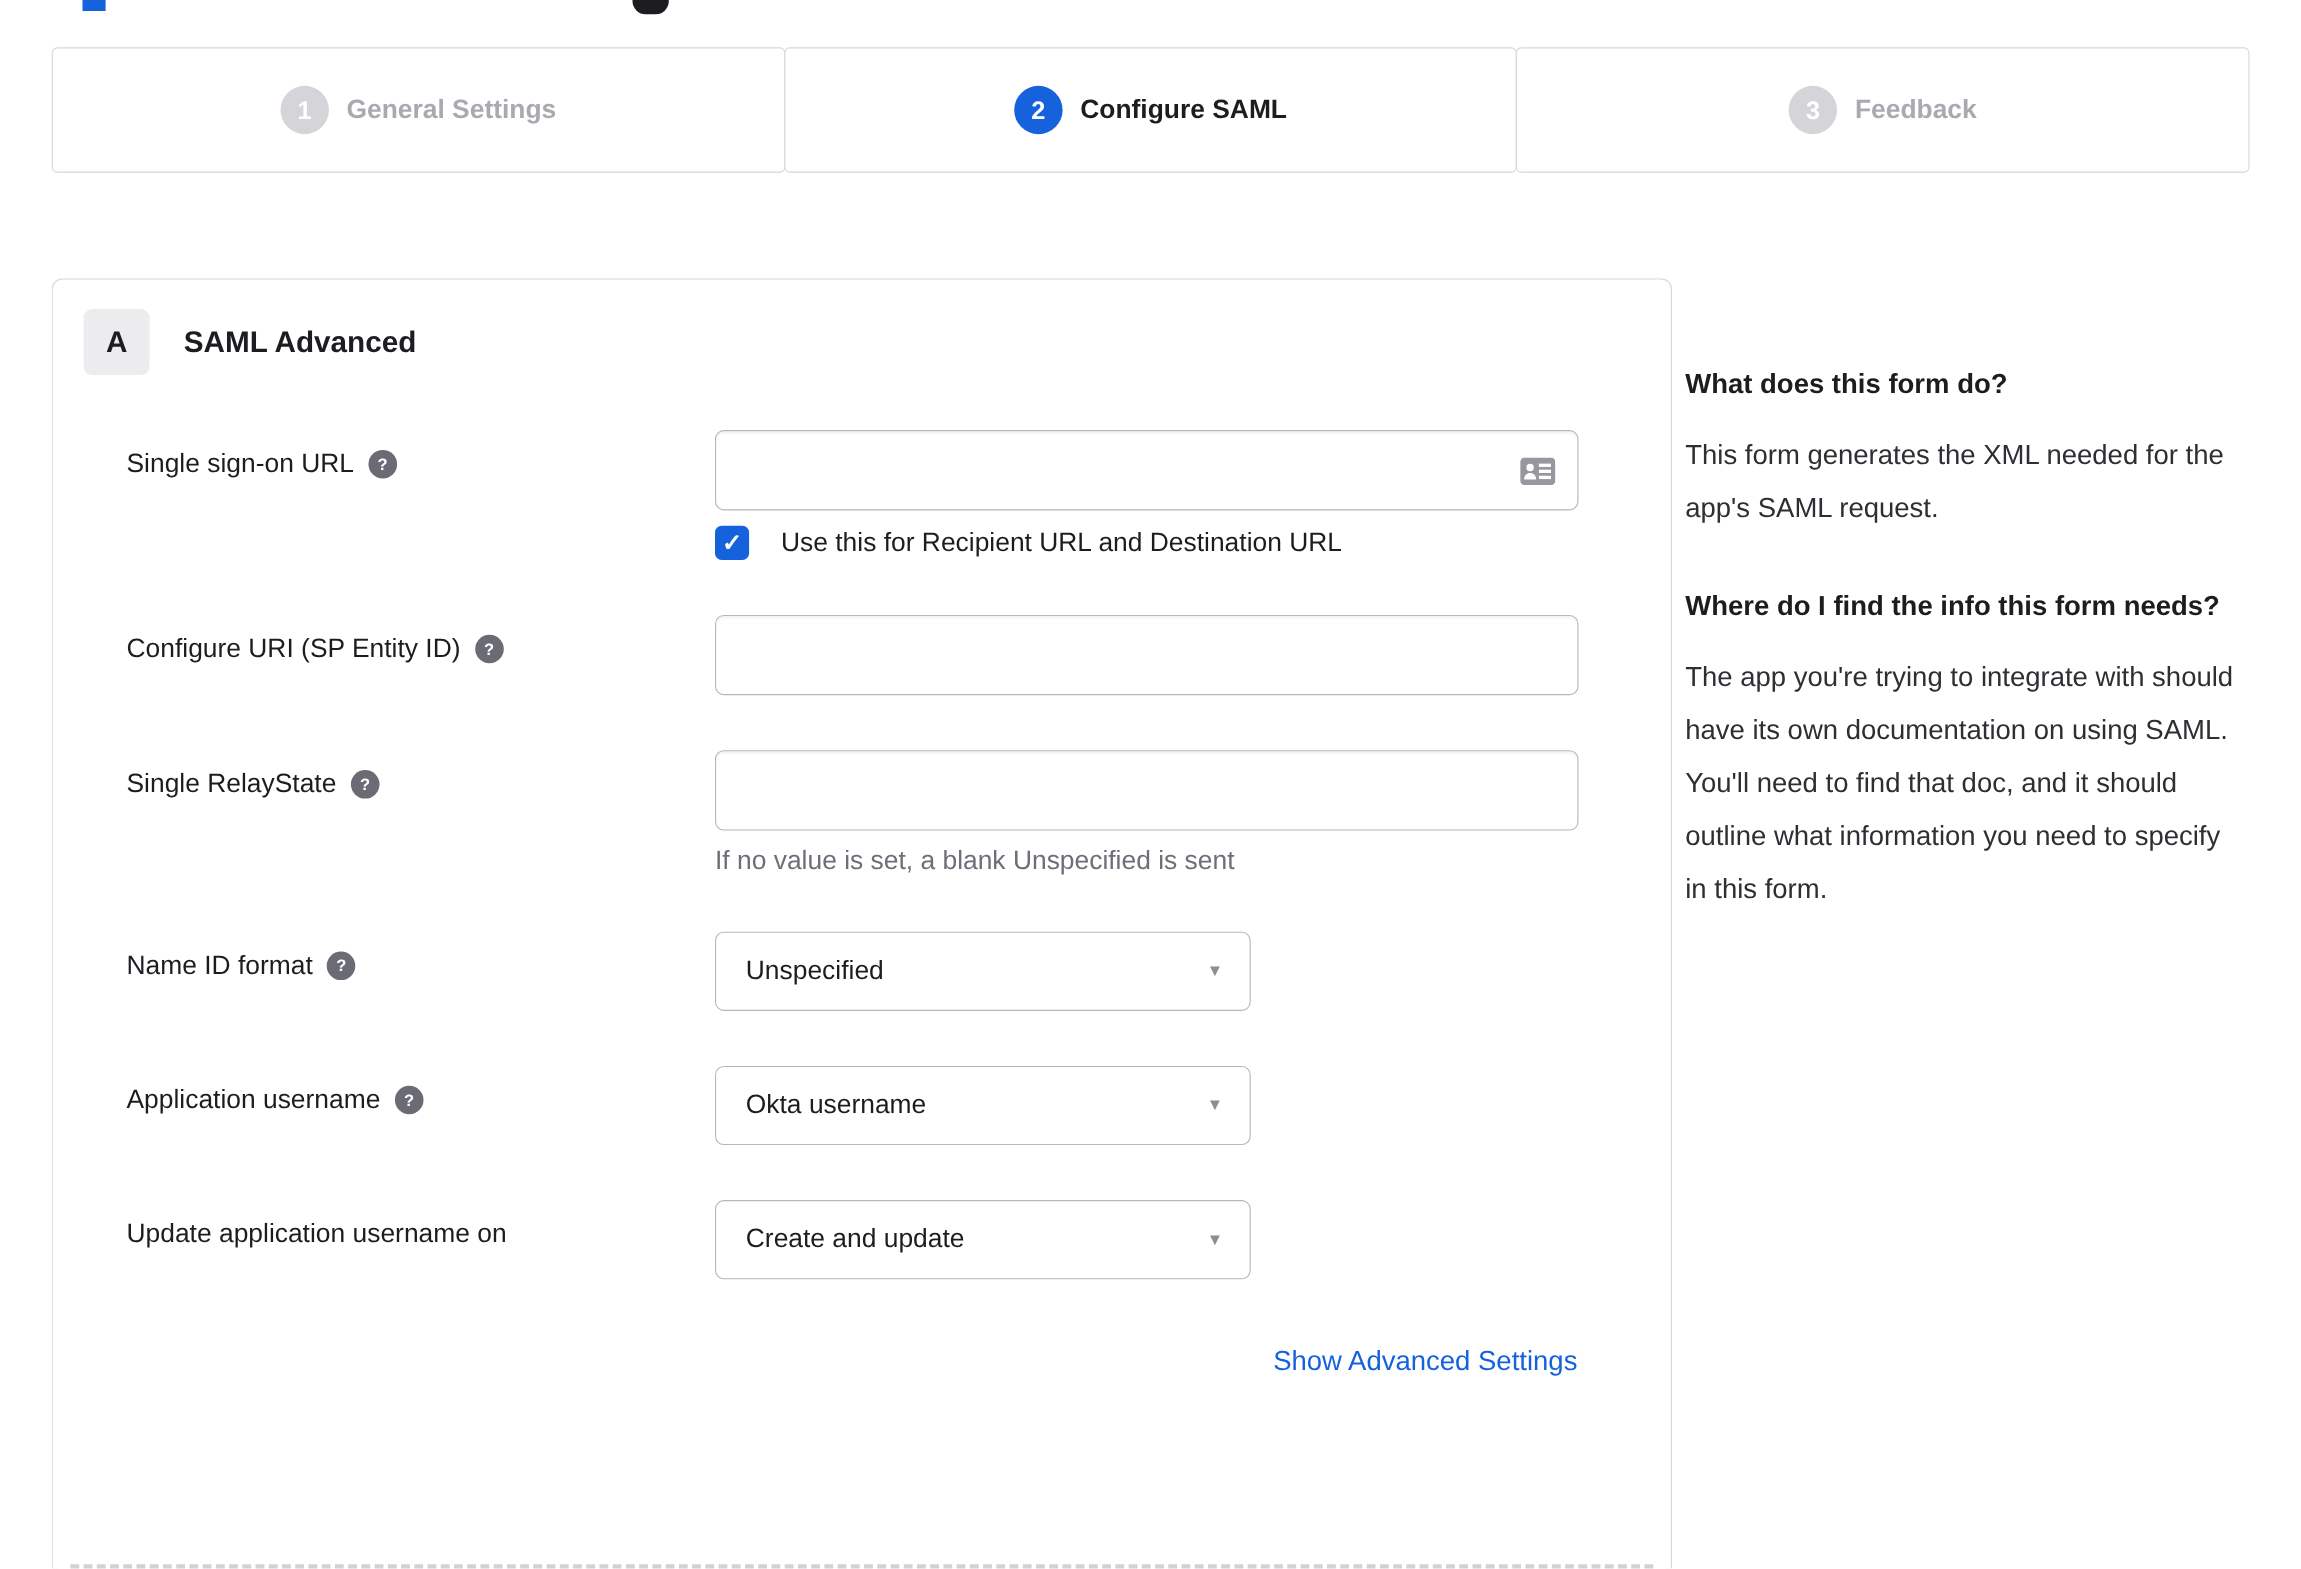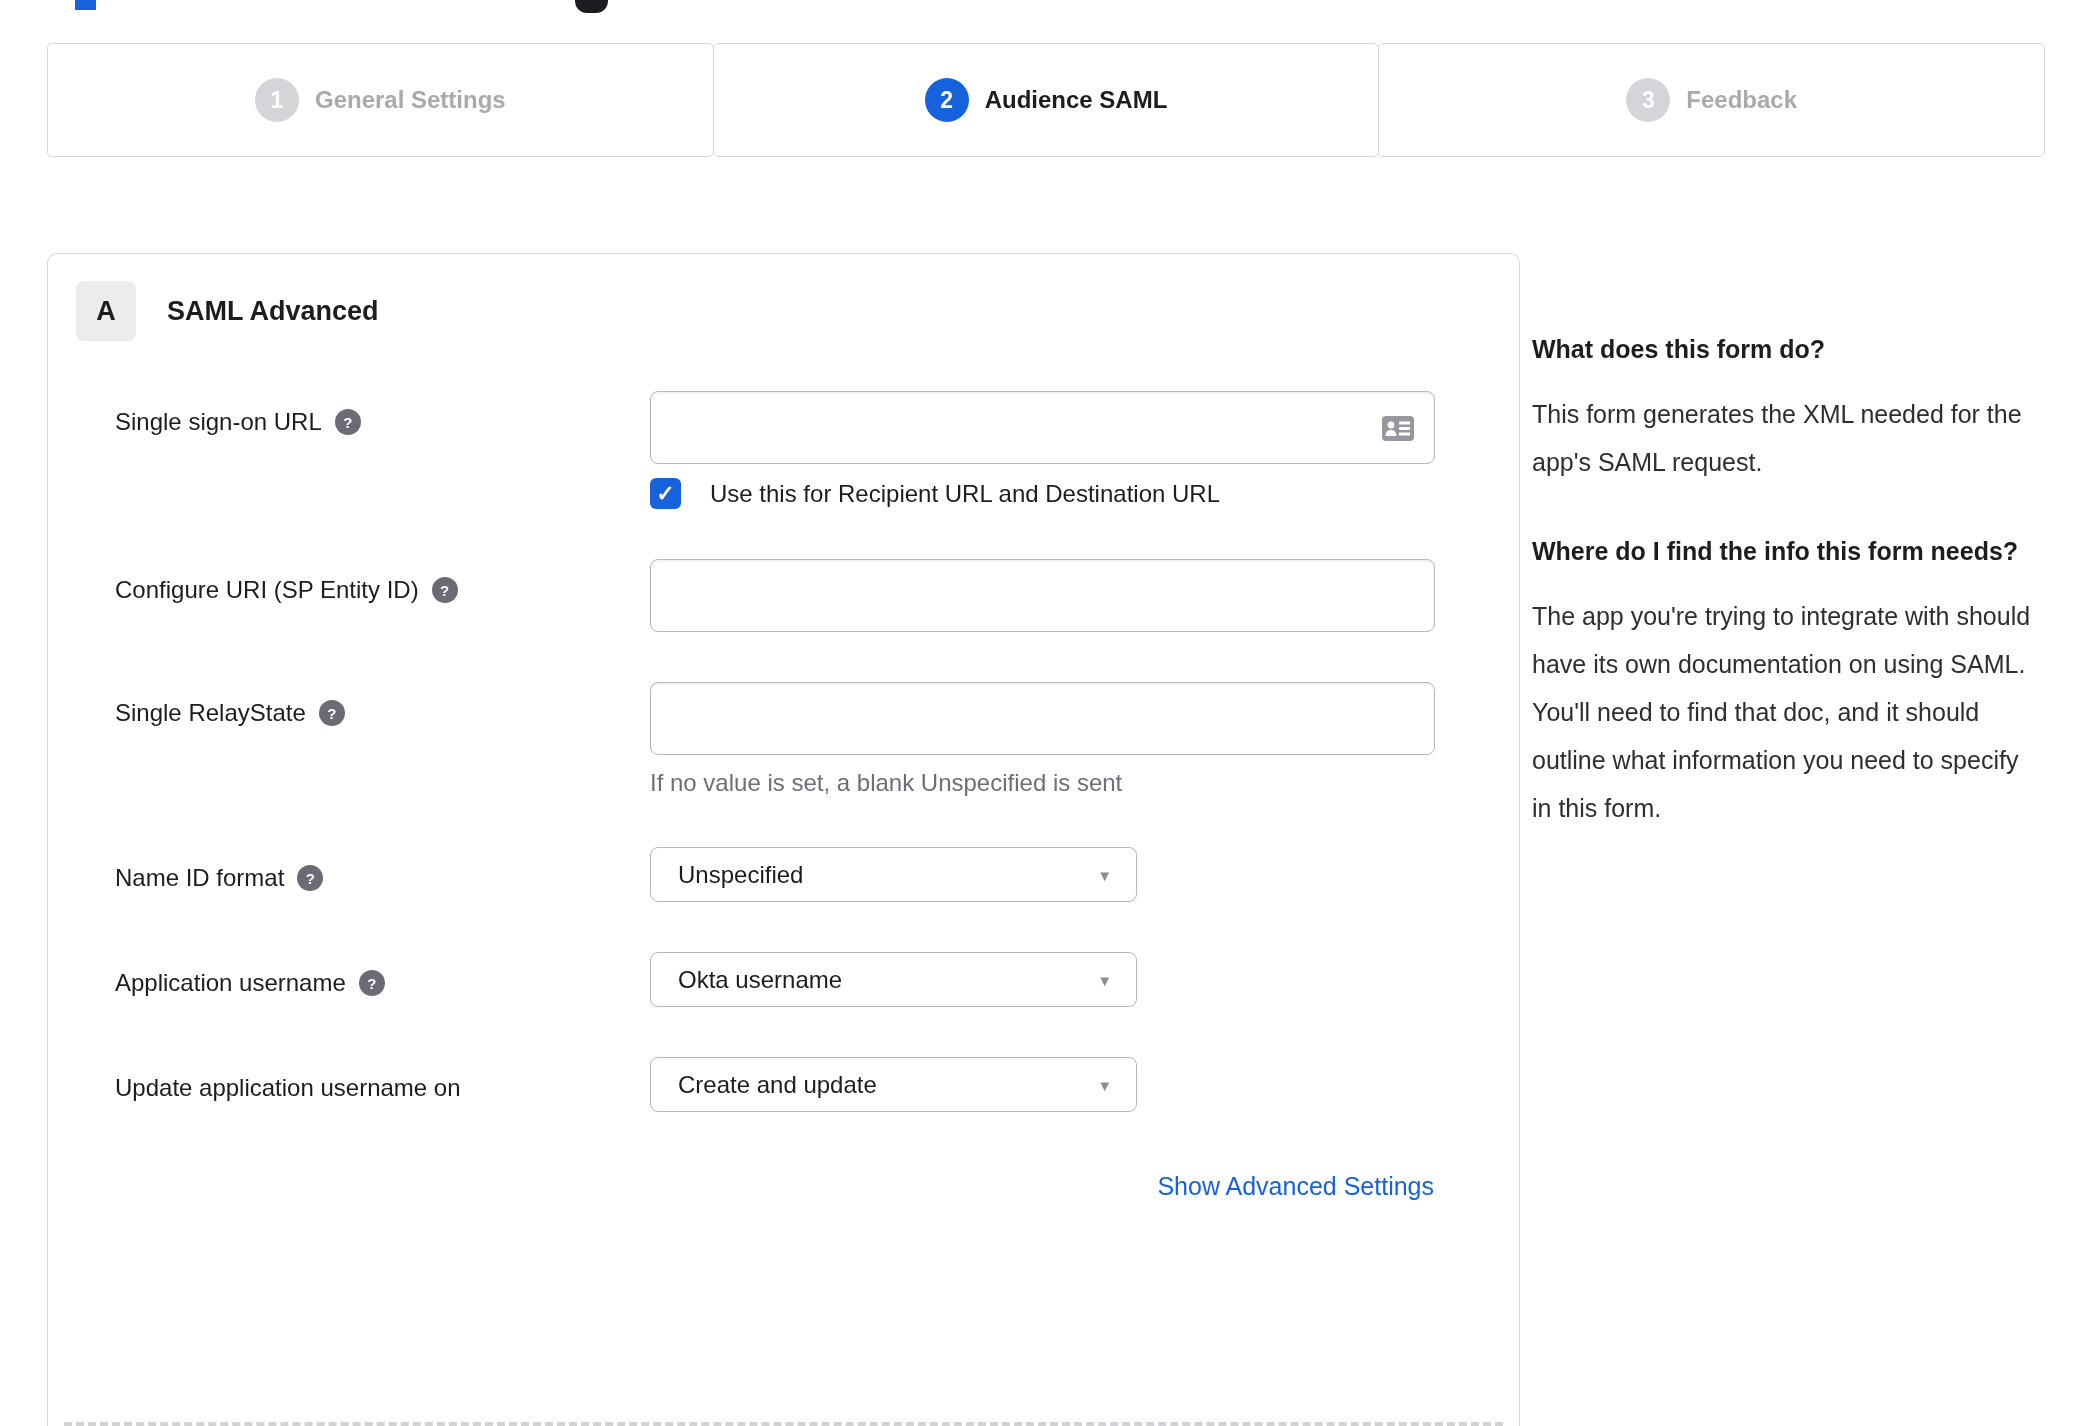--- a/index.html
+++ b/index.html
@@ -119,21 +119,21 @@
     color: #fff; font-size: 22px; font-weight: bold;
     cursor: pointer;
     flex: 0 0 31px;
   }
   .checkbox-label { margin-left: 29px; font-size: 24px; }
 
   .helper-text { margin-top: 14px; font-size: 24px; color: #6e6e78; }
 
   .select-box {
     position: relative;
-    width: 487px; height: 55px;
+    width: 487px; height: 72px;
     border: 1px solid #b6b6be; border-radius: 8px;
     background: #fff;
     display: flex; align-items: center;
     padding: 0 50px 0 27px;
     font-size: 24px;
     cursor: pointer;
   }
   .select-caret {
     position: absolute; right: 24px; top: 50%;
     transform: translateY(-50%);
@@ -167,21 +167,21 @@
 <div class="artifact-blue"></div>
 <div class="artifact-dark"></div>
 
 <div class="stepper">
   <div class="step">
     <div class="step-circle">1</div>
     <div class="step-label">General Settings</div>
   </div>
   <div class="step active">
     <div class="step-circle">2</div>
-    <div class="step-label">Audience SAML</div>
+    <div class="step-label">Configure SAML</div>
   </div>
   <div class="step">
     <div class="step-circle">3</div>
     <div class="step-label">Feedback</div>
   </div>
 </div>
 
 <div class="content">
 
   <div class="panel">

